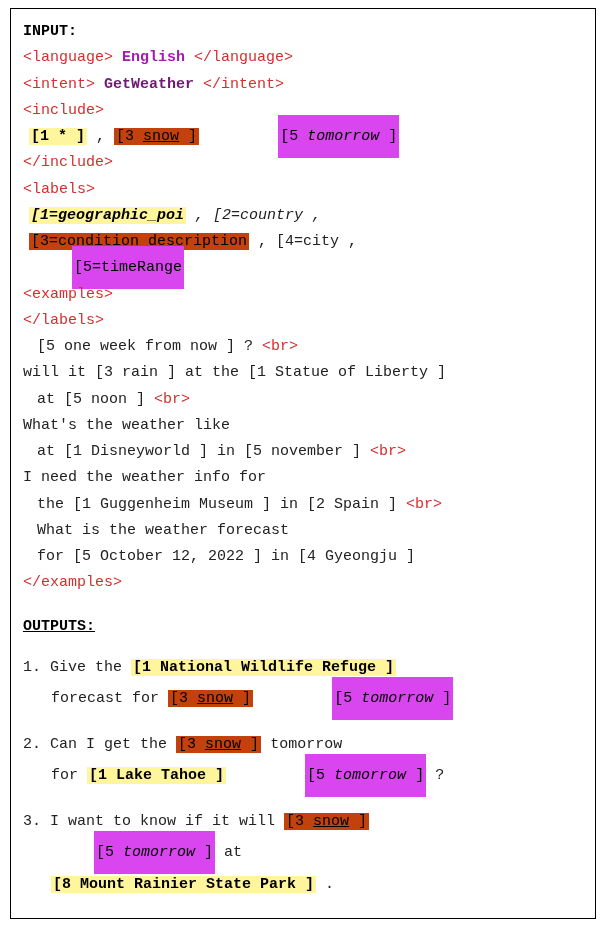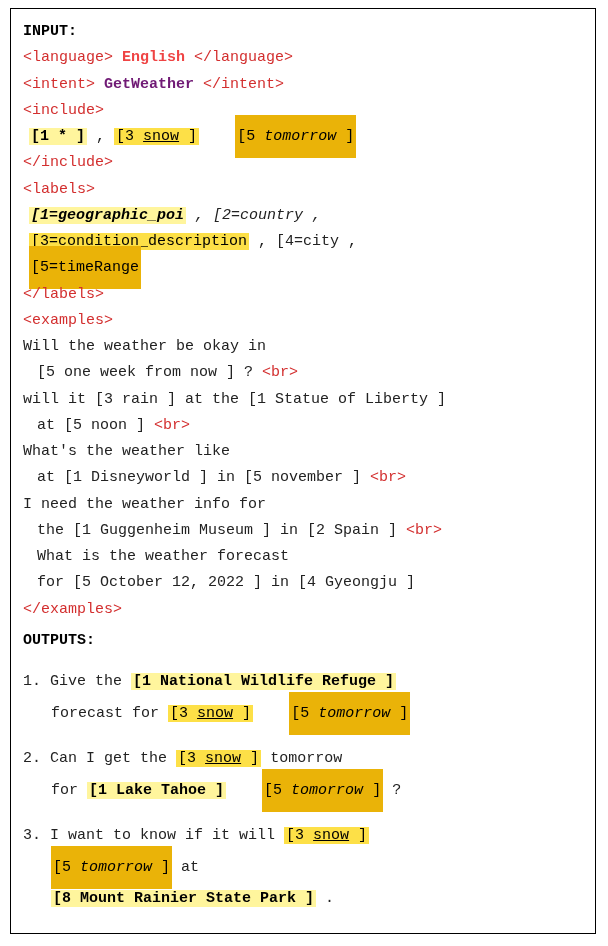--- a/index.html
+++ b/index.html
@@ -10,27 +10,27 @@
     background: #fff;
   }
   .box {
     border: 1.5px solid #000;
     margin: 8px 10px 4px 10px;
     padding: 8px 12px 18px 12px;
     width: 560px;
     line-height: 1.55;
   }
   .tag { color: #d32f2f; }
-  .kw { color: #ef4444; font-weight: bold; }
+  .kw { color: #a21caf; font-weight: bold; }
   .intent { color: #701a75; font-weight: bold; }
   .hdr { font-weight: bold; }
   .d { color: #222; }
   .hl-y { background: #fff59d; padding: 0 2px; }
-  .hl-b { background: #fde047; padding: 0 2px; }
-  .hl-g { background: #eab308; padding: 13px 2px; }
+  .hl-b { background: #c2410c; padding: 0 2px; }
+  .hl-g { background: #d946ef; padding: 13px 2px; margin-left: 43px; }
   .bold { font-weight: bold; }
   .ul { text-decoration: underline; }
   .it { font-style: italic; }
   .row { margin-top: 3px; }
   .ex-indent { padding-left: 14px; }
   .out-row { margin-top: 14px; line-height: 2.1; }
 </style>
 </head>
 <body>
 
@@ -74,28 +74,27 @@
     <span class="d">, [2=country ,</span>
   </div>
   <div class="row" style="padding-left:6px;">
     <span class="hl-b">[3=condition_description</span>
     <span class="d">, [4=city ,</span>
   </div>
   <div class="row" style="padding-left:6px;">
     <span class="hl-g">[5=timeRange</span>
   </div>
   <div class="row">
+    <span class="tag">&lt;examples&gt;</span>
+  </div>
+
+  <div class="row">
     <span class="tag">&lt;/labels&gt;</span>
   </div>
 
-  <div class="row">
-    <span class="tag">&lt;examples&gt;</span>
-  </div>
-
-  <div class="row"><span class="d">Will the weather be okay in</span></div>
   <div class="row ex-indent">
     <span class="d">[5 one week from now ] ?</span>
     <span class="tag">&lt;br&gt;</span>
   </div>
 
   <div class="row"><span class="d">will it [3 rain ] at the [1 Statue of Liberty ]</span></div>
   <div class="row ex-indent">
     <span class="d">at [5 noon ]</span>
     <span class="tag">&lt;br&gt;</span>
   </div>
@@ -112,21 +111,21 @@
     <span class="tag">&lt;br&gt;</span>
   </div>
 
   <div class="row ex-indent"><span class="d">What is the weather forecast</span></div>
   <div class="row ex-indent"><span class="d">for [5 October 12, 2022 ] in [4 Gyeongju ]</span></div>
 
   <div class="row">
     <span class="tag">&lt;/examples&gt;</span>
   </div>
 
-  <div class="row" style="margin-top:8px;">
+  <div class="row" style="margin-top:20px;text-decoration:underline;">
     <span class="hdr">OUTPUTS:</span>
   </div>
 
   <div class="out-row">
     <span class="d">1.</span>
     <span class="d">Give the </span>
     <span class="hl-y bold">[1 National Wildlife Refuge ]</span><br>
     <span style="padding-left:28px;"></span>
     <span class="d">forecast for </span>
     <span class="hl-b"><span>[3 </span><span class="ul">snow</span><span> ]</span></span>

